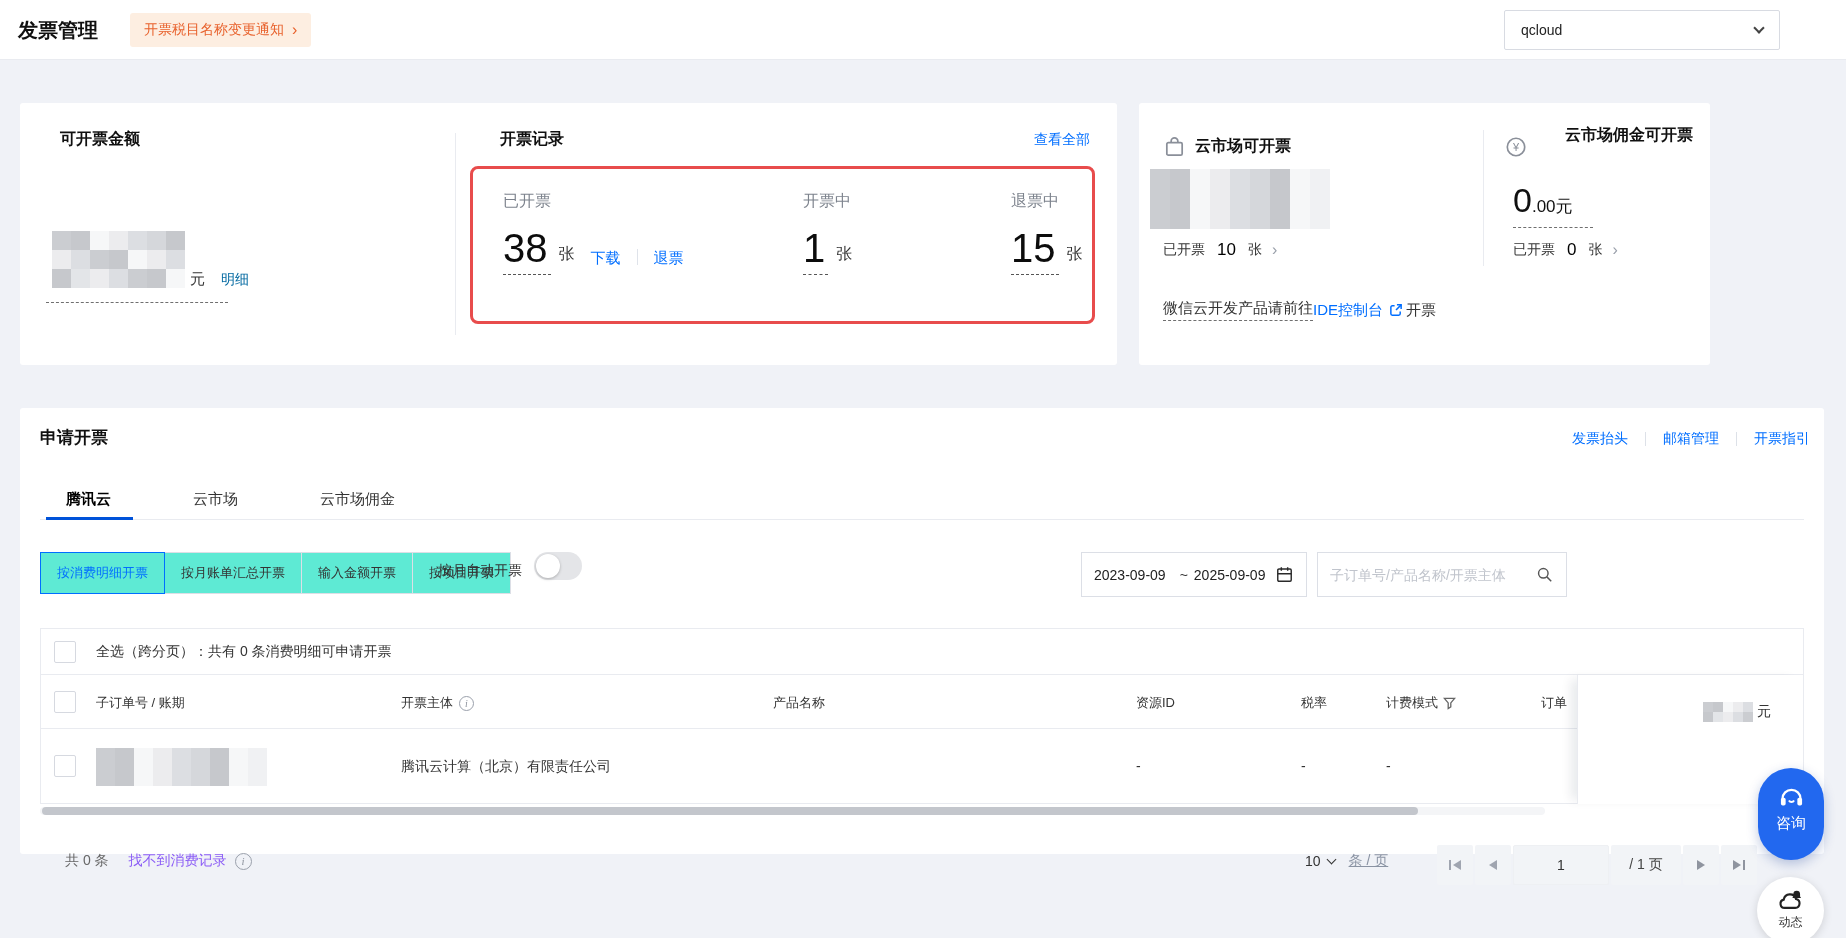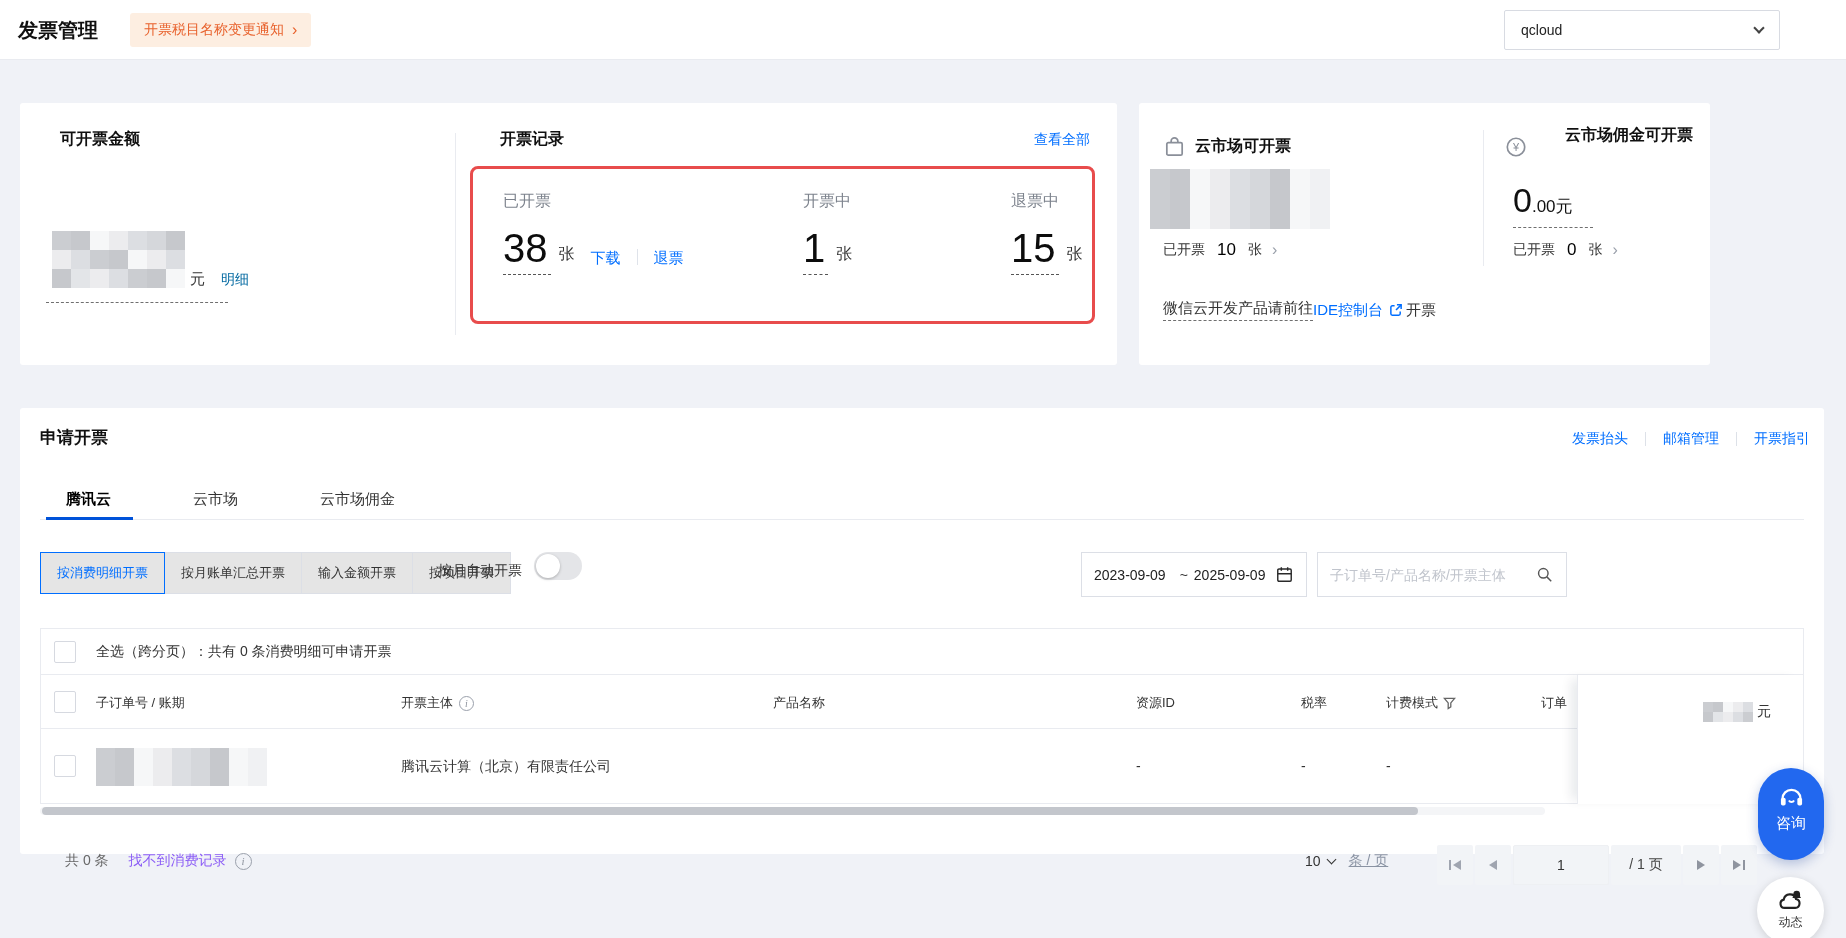--- a/index.html
+++ b/index.html
@@ -64,21 +64,21 @@
   .p-title{position:absolute;left:20px;top:18px;font-size:17px;font-weight:bold;color:#101010;}
   .p-links{position:absolute;right:14px;top:22px;display:flex;align-items:center;font-size:14px;color:#006eff;}
   .p-links .lnk{cursor:pointer;}
   .p-links .sep{width:1px;height:14px;background:#dde1e8;margin:0 17px;}
   .tabs{position:absolute;left:20px;top:70px;width:1764px;height:42px;border-bottom:1px solid #e9ebf0;display:flex;}
   .tab{position:relative;margin-left:26px;margin-right:56px;padding-top:12px;font-size:15px;color:#333;cursor:pointer;}
   .tab.active{font-weight:bold;color:#000;}
   .tab.active:after{content:"";position:absolute;left:-20px;right:-22px;bottom:-1px;height:3px;background:#0052d9;}
 
   .seg{position:absolute;left:20px;top:144px;display:flex;height:42px;}
-  .seg .btn{border:1px solid #dcdfe6;margin-left:-1px;padding:0 16px;display:flex;align-items:center;font-size:13px;color:#333;background:#e5e5e5;cursor:pointer;position:relative;}
+  .seg .btn{border:1px solid #dcdfe6;margin-left:-1px;padding:0 16px;display:flex;align-items:center;font-size:13px;color:#333;background:#5eead4;cursor:pointer;position:relative;}
   .seg .btn:first-child{margin-left:0;}
   .seg .btn.active{border-color:#006eff;color:#006eff;z-index:2;}
   .auto{position:absolute;left:418px;top:130px;height:42px;display:flex;align-items:flex-end;}
   .auto .lbl{font-size:14px;color:#333;}
   .toggle{width:48px;height:28px;border-radius:14px;background:#e4e5e8;margin-left:12px;position:relative;cursor:pointer;}
   .toggle .knob{position:absolute;left:2px;top:2px;width:24px;height:24px;border-radius:50%;background:#fff;box-shadow:0 1px 3px rgba(0,0,0,.25);}
 
   .datebox{position:absolute;left:1061px;top:144px;width:226px;height:45px;border:1px solid #dcdfe6;display:flex;align-items:center;padding:0 12px;font-size:14px;color:#222;background:#fff;cursor:pointer;}
   .datebox .sep{margin:0 6px 0 14px;color:#333;}
   .datebox svg{margin-left:auto;}

